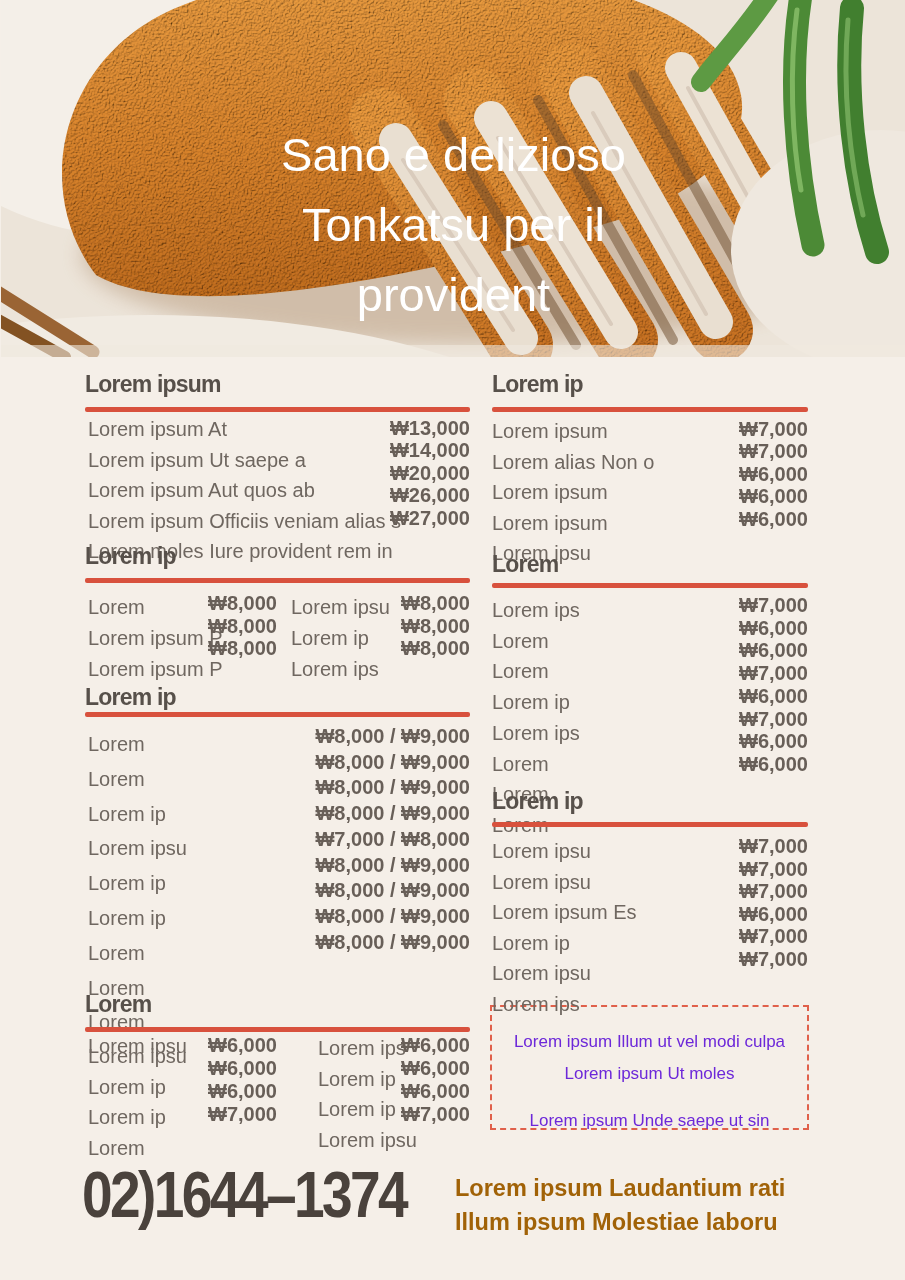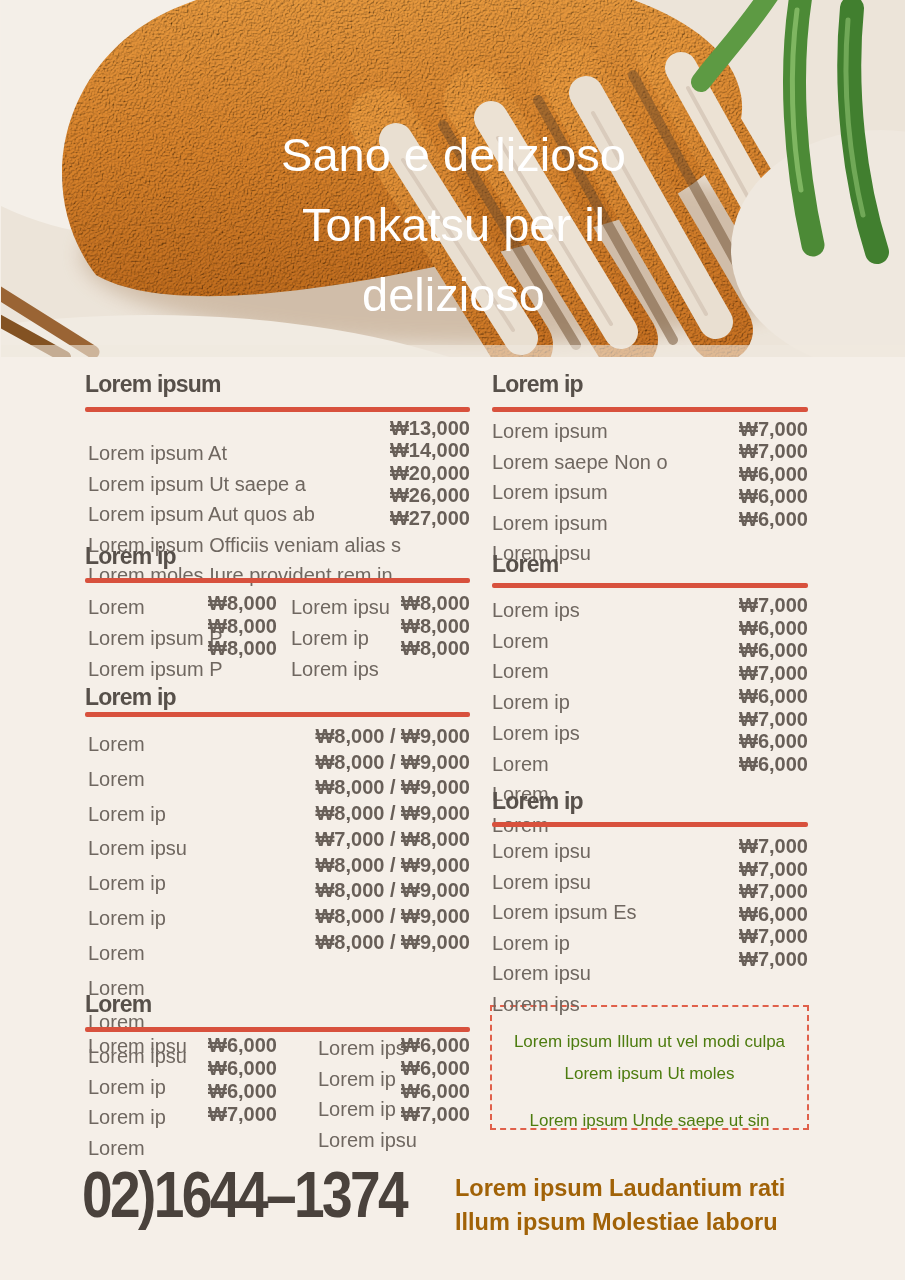--- a/index.html
+++ b/index.html
@@ -19,21 +19,21 @@
   
   .sec-h{position:absolute;margin:0;font-size:23px;font-weight:700;color:#57504a;
          letter-spacing:-0.8px;z-index:2;white-space:nowrap;}
   .rule{position:absolute;height:5px;background:#d8513d;border-radius:2px;z-index:3;}
   .stack{position:absolute;font-size:20px;color:#6f6760;z-index:1;white-space:nowrap;}
   .stack.price{font-size:20px;font-weight:700;color:#685f58;text-align:right;}
   .stray{position:absolute;font-size:20px;color:#6f6760;z-index:1;}
 
   
   .s0-h{left:85px;top:371px;} .s0-r{left:85px;top:407px;width:385px;}
-  .s0-i{left:88px;top:438px;line-height:30.6px;}
+  .s0-i{left:88px;top:414px;line-height:30.6px;}
   .s0-p{left:85px;top:417px;width:385px;line-height:22.4px;}
   
   .s1-h{left:85px;top:543px;} .s1-r{left:85px;top:578px;width:385px;}
   .s1-i1{left:88px;top:592px;line-height:31px;}
   .s1-p1{left:85px;top:592px;width:192px;line-height:22.5px;}
   .s1-i2{left:291px;top:592px;line-height:31px;}
   .s1-p2{left:278px;top:592px;width:192px;line-height:22.5px;}
   
   .s2-h{left:85px;top:684px;} .s2-r{left:85px;top:712px;width:385px;}
   .s2-i{left:88px;top:727px;line-height:34.8px;}
@@ -54,21 +54,21 @@
   .s5-i{left:492px;top:595px;line-height:30.7px;}
   .s5-p{left:492px;top:594px;width:316px;line-height:22.7px;}
   
   .s6-h{left:492px;top:788px;} .s6-r{left:492px;top:822px;width:316px;}
   .s6-i{left:492px;top:836px;line-height:30.6px;}
   .s6-p{left:492px;top:835px;width:316px;line-height:22.5px;}
   
   .notice{
     position:absolute;left:490px;top:1005px;width:319px;height:125px;
     border:2px dashed #e0604a;box-sizing:border-box;text-align:center;
-    font-size:17px;color:#4d7c0f;z-index:0;
+    font-size:17px;color:#6d28d9;z-index:0;
   }
   .notice .n1{margin-top:25px;} .notice .n2{margin-top:12px;} .notice .n3{margin-top:27px;}
   
   .phone{
     position:absolute;left:82px;top:1158px;
     font-size:64px;font-weight:700;color:#4a423c;letter-spacing:-3px;
     transform:scaleX(0.86);transform-origin:left top;white-space:nowrap;
   }
   .note{
     position:absolute;left:455px;top:1171px;
@@ -139,21 +139,21 @@
       </g>
       <g stroke-linecap="round">
         <line x1="-10" y1="288" x2="92" y2="352" stroke="#9a6434" stroke-width="13"></line>
         <line x1="-10" y1="316" x2="64" y2="357" stroke="#835222" stroke-width="12"></line>
       </g>
       <rect y="345" width="905" height="12" fill="#f0e9e0" opacity="0.6"></rect>
     </svg>
     <div class="hero-title">
       <div>Sano e delizioso</div>
       <div>Tonkatsu per il</div>
-      <div>delizioso</div>
+      <div>provident</div>
     </div>
   </div>
 
   <h2 class="sec-h s0-h">Lorem ipsum</h2>
   <div class="rule s0-r"></div>
   <div class="stack s0-i">
       <div>Lorem ipsum At</div>
       <div>Lorem ipsum Ut saepe a</div>
       <div>Lorem ipsum Aut quos ab</div>
       <div>Lorem ipsum Officiis veniam alias s</div>
@@ -240,21 +240,21 @@
       <div>₩6,000</div>
       <div>₩6,000</div>
       <div>₩6,000</div>
       <div>₩7,000</div>
     </div>
 
   <h2 class="sec-h s4-h">Lorem ip</h2>
   <div class="rule s4-r"></div>
   <div class="stack s4-i">
       <div>Lorem ipsum</div>
-      <div>Lorem saepe Non o</div>
+      <div>Lorem alias Non o</div>
       <div>Lorem ipsum</div>
       <div>Lorem ipsum</div>
       <div>Lorem ipsu</div>
     </div>
   <div class="stack price s4-p">
       <div>₩7,000</div>
       <div>₩7,000</div>
       <div>₩6,000</div>
       <div>₩6,000</div>
       <div>₩6,000</div>

